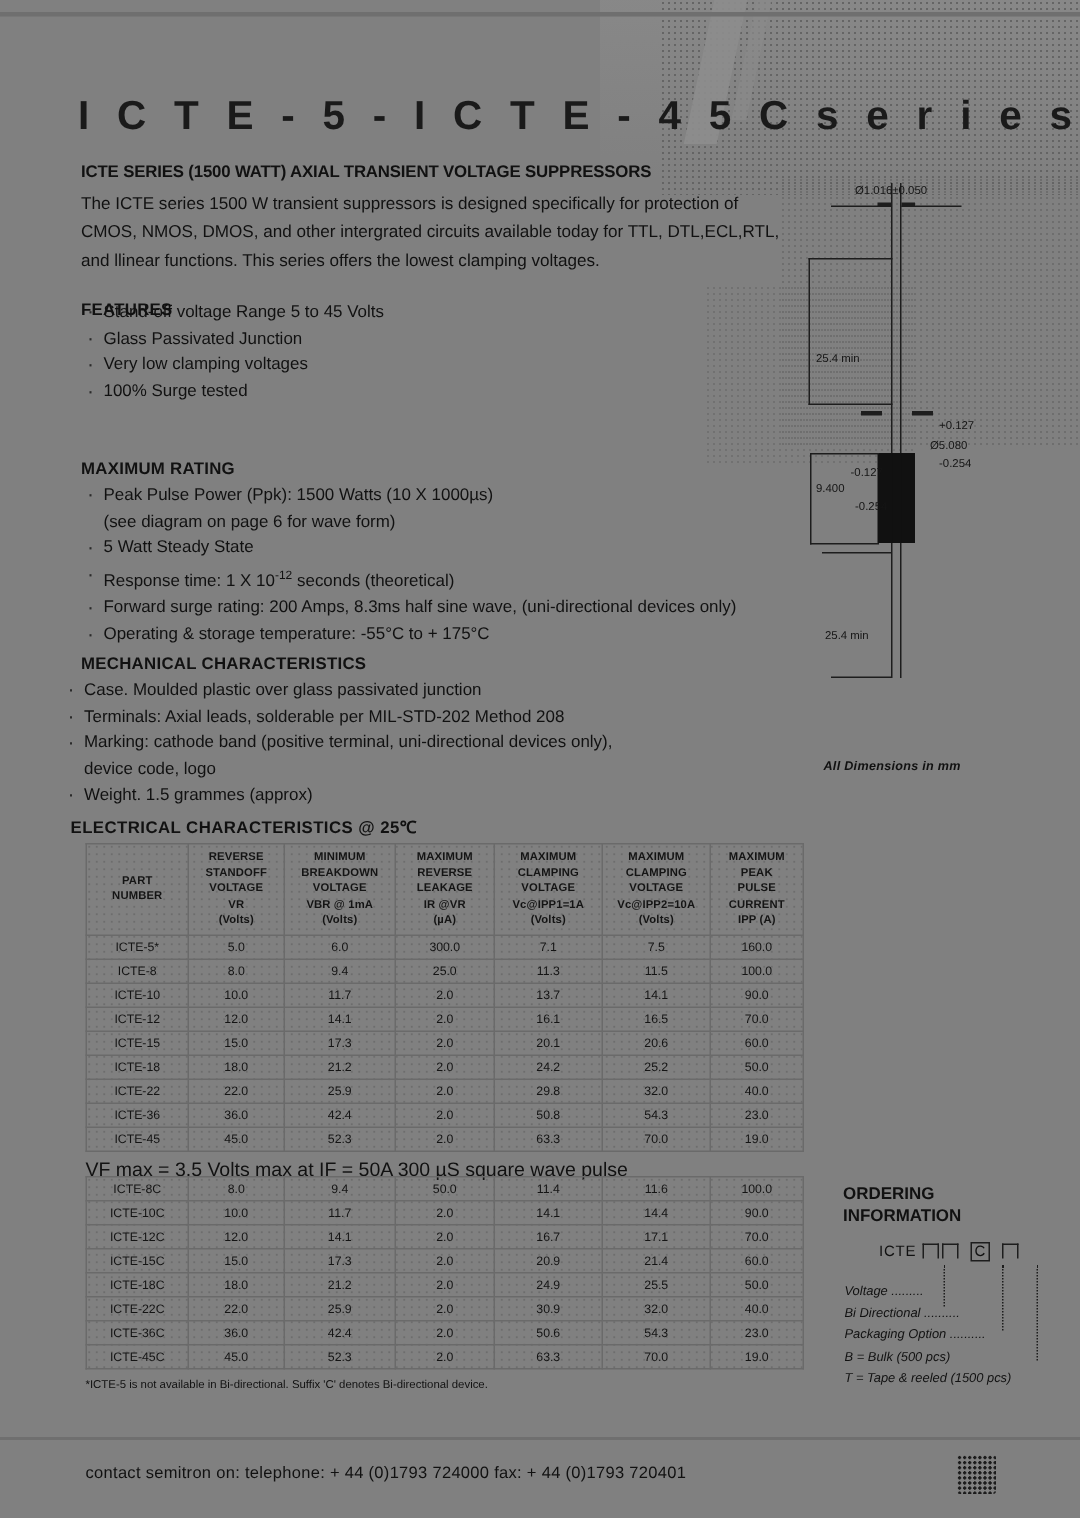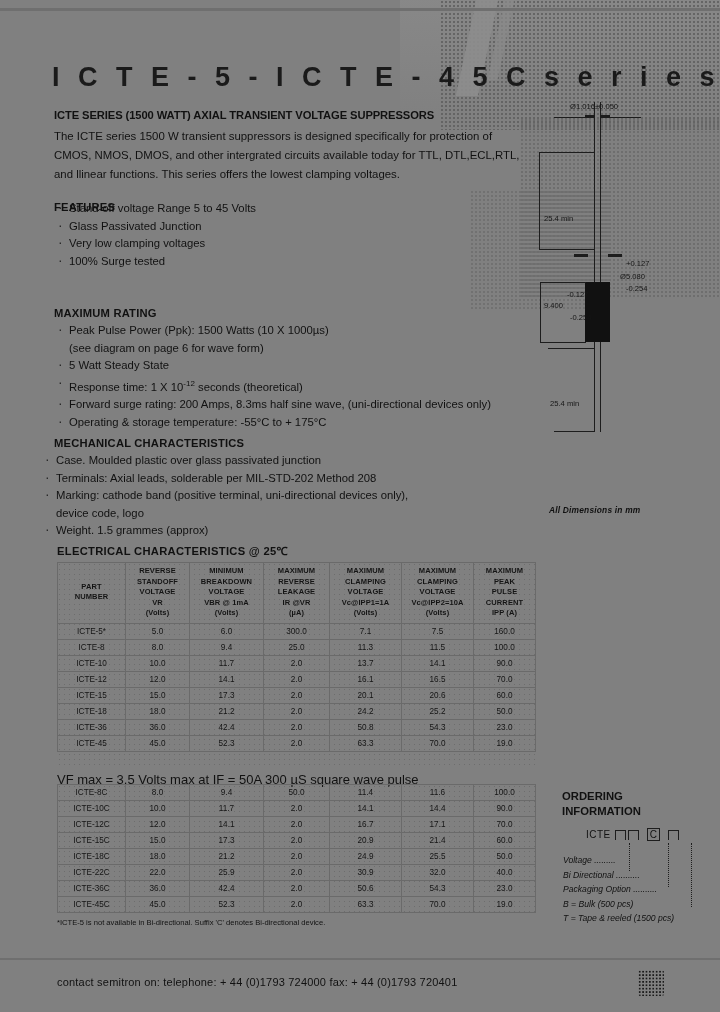--- a/index.html
+++ b/index.html
@@ -69,21 +69,21 @@
   ul.bul li::before {
     content: "\00B7"; position: absolute; left: 2px; top: -1px;
     font-size: 14px; color: #2a2a2a;
   }
   ul.bul li.nodot { padding-left: 13px; }
   ul.bul li.nodot::before { content: ""; }
   sup.sm { font-size: 8px; vertical-align: super; }
 
   
   .tbl-head-title {
-    position: absolute; left: 57px; top: 543px;
+    position: absolute; left: 47px; top: 543px;
     font-size: 11.2px; font-weight: bold; letter-spacing: .3px;
   }
   table.ec {
     position: absolute; border-collapse: collapse; table-layout: fixed;
     font-size: 8.1px;
   }
   table.ec th, table.ec td {
     border: 1px solid #6a6a6a;
     text-align: center; vertical-align: middle;
     font-weight: normal; color: #141414;
@@ -118,21 +118,21 @@
   }
   .ord-legend {
     position: absolute; left: 563px; top: 853px; width: 160px;
     font-size: 8.6px; font-style: italic; line-height: 14.5px;
   }
   .ord-vline {
     position:absolute; border-left: 1px dotted #1d1d1d;
   }
 
   
-  .dwg { position: absolute; left: 530px; top: 84px; width: 190px; height: 420px; }
+  .dwg { position: absolute; left: 530px; top: 104px; width: 190px; height: 420px; }
   .dwg-line { position: absolute; background: #1d1d1d; }
   .dwg-txt { position: absolute; font-size: 7.6px; color: #151515; white-space: nowrap; }
   .dwg-body {
     position: absolute; background: #111; 
   }
   .alldim {
     position: absolute; left: 549px; top: 505px;
     font-size: 8.4px; font-style: italic; font-weight: bold; letter-spacing: .2px;
   }
 
@@ -352,20 +352,29 @@
           <td>60.0</td>
         </tr>
         <tr>
           <td class="pn">ICTE-18</td>
           <td>18.0</td>
           <td>21.2</td>
           <td>2.0</td>
           <td>24.2</td>
           <td>25.2</td>
           <td>50.0</td>
+        </tr>
+        <tr>
+          <td class="pn">ICTE-22</td>
+          <td>22.0</td>
+          <td>25.9</td>
+          <td>2.0</td>
+          <td>29.8</td>
+          <td>32.0</td>
+          <td>40.0</td>
         </tr>
         <tr>
           <td class="pn">ICTE-36</td>
           <td>36.0</td>
           <td>42.4</td>
           <td>2.0</td>
           <td>50.8</td>
           <td>54.3</td>
           <td>23.0</td>
         </tr>

